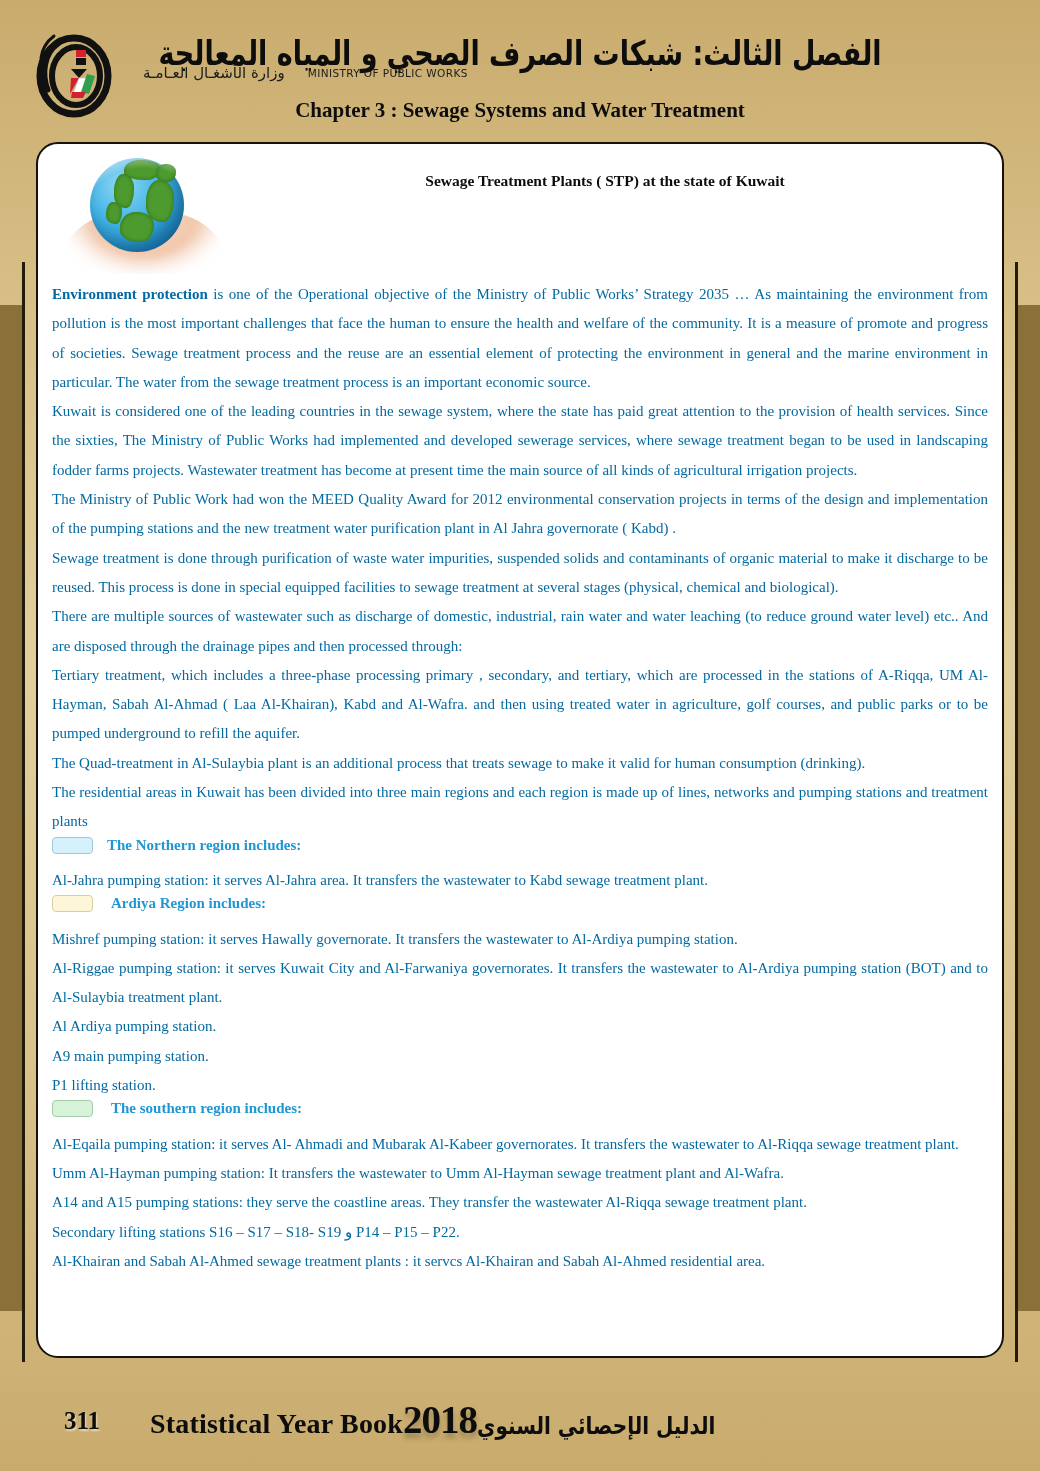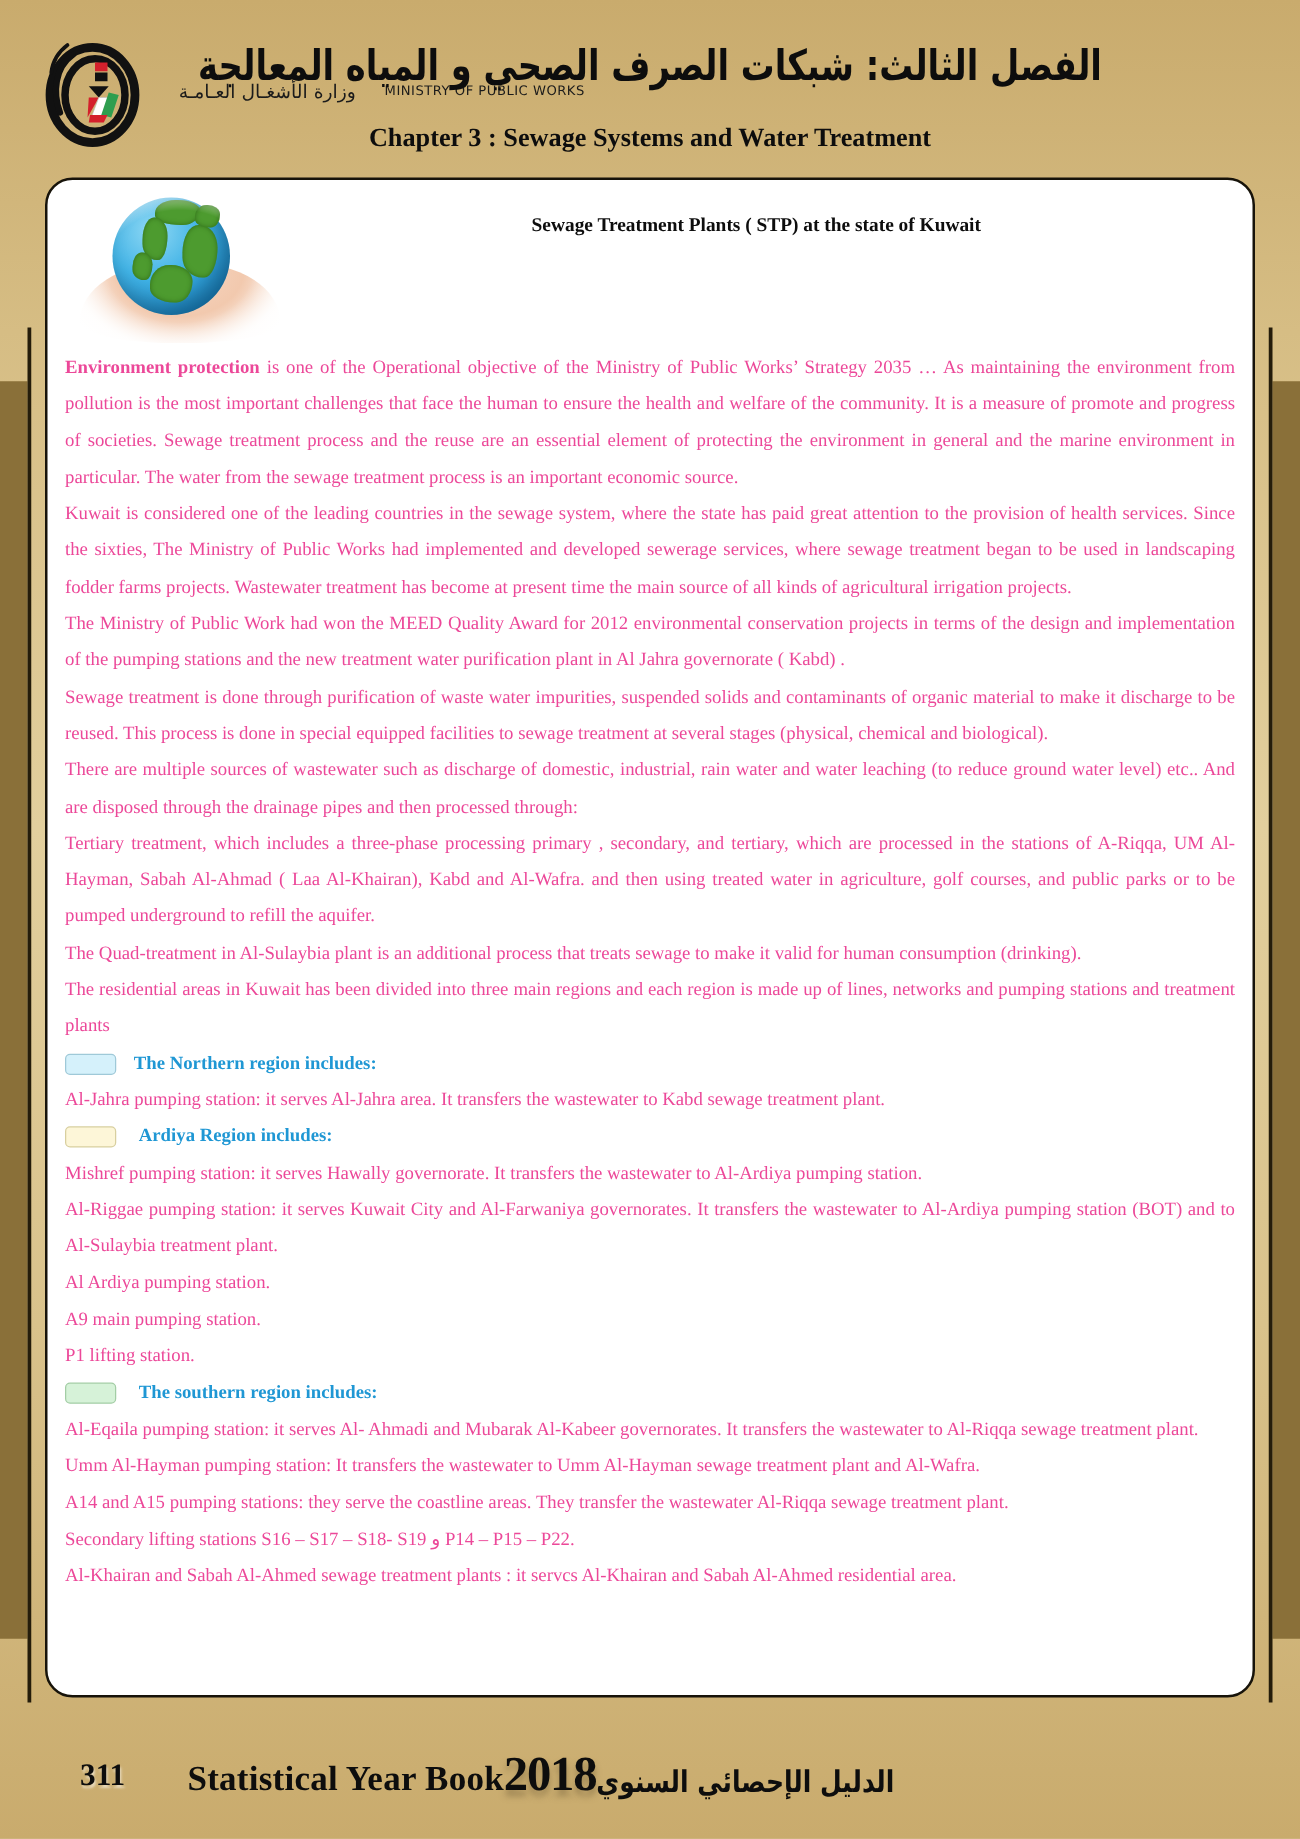--- a/index.html
+++ b/index.html
@@ -176,30 +176,30 @@
     position: absolute;
     left: 14px; right: 14px; top: 136px;
   }
   p.para {
     margin: 0 0 0 0;
     padding: 0;
     text-align: justify;
     font-family: "Liberation Serif", serif;
     font-size: 15px;
     line-height: 29.3px;
-    color: #ec4899;
+    color: #0369a1;
     -webkit-hyphens: none;
     hyphens: none;
   }
   p.para + p.para { margin-top: 0px; }
   p.para b { font-weight: bold; }
 
   .region-head {
     display: flex;
-    align-items: center;
+    align-items: flex-start;
     height: 29.3px;
     margin: 0;
   }
   .region-chip {
     width: 41px;
     height: 17px;
     border: 1px solid #9c9c9c;
     border-radius: 4px;
     box-sizing: border-box;
     flex: 0 0 auto;

